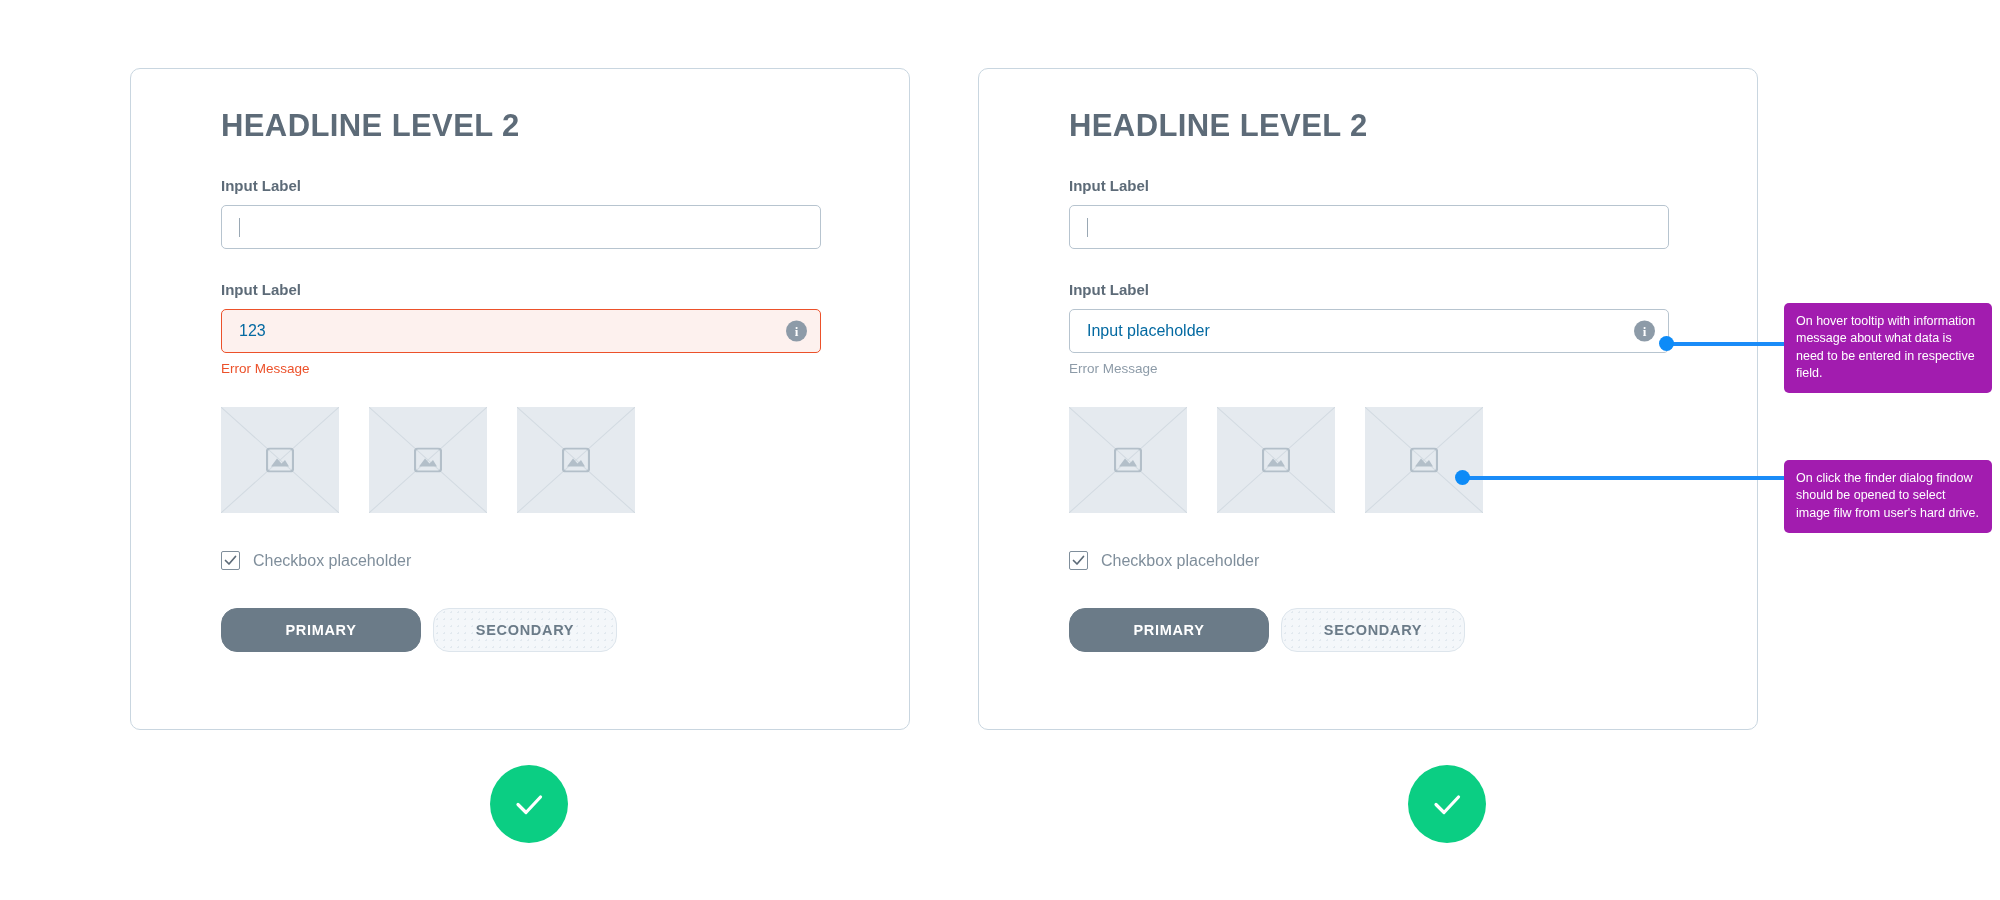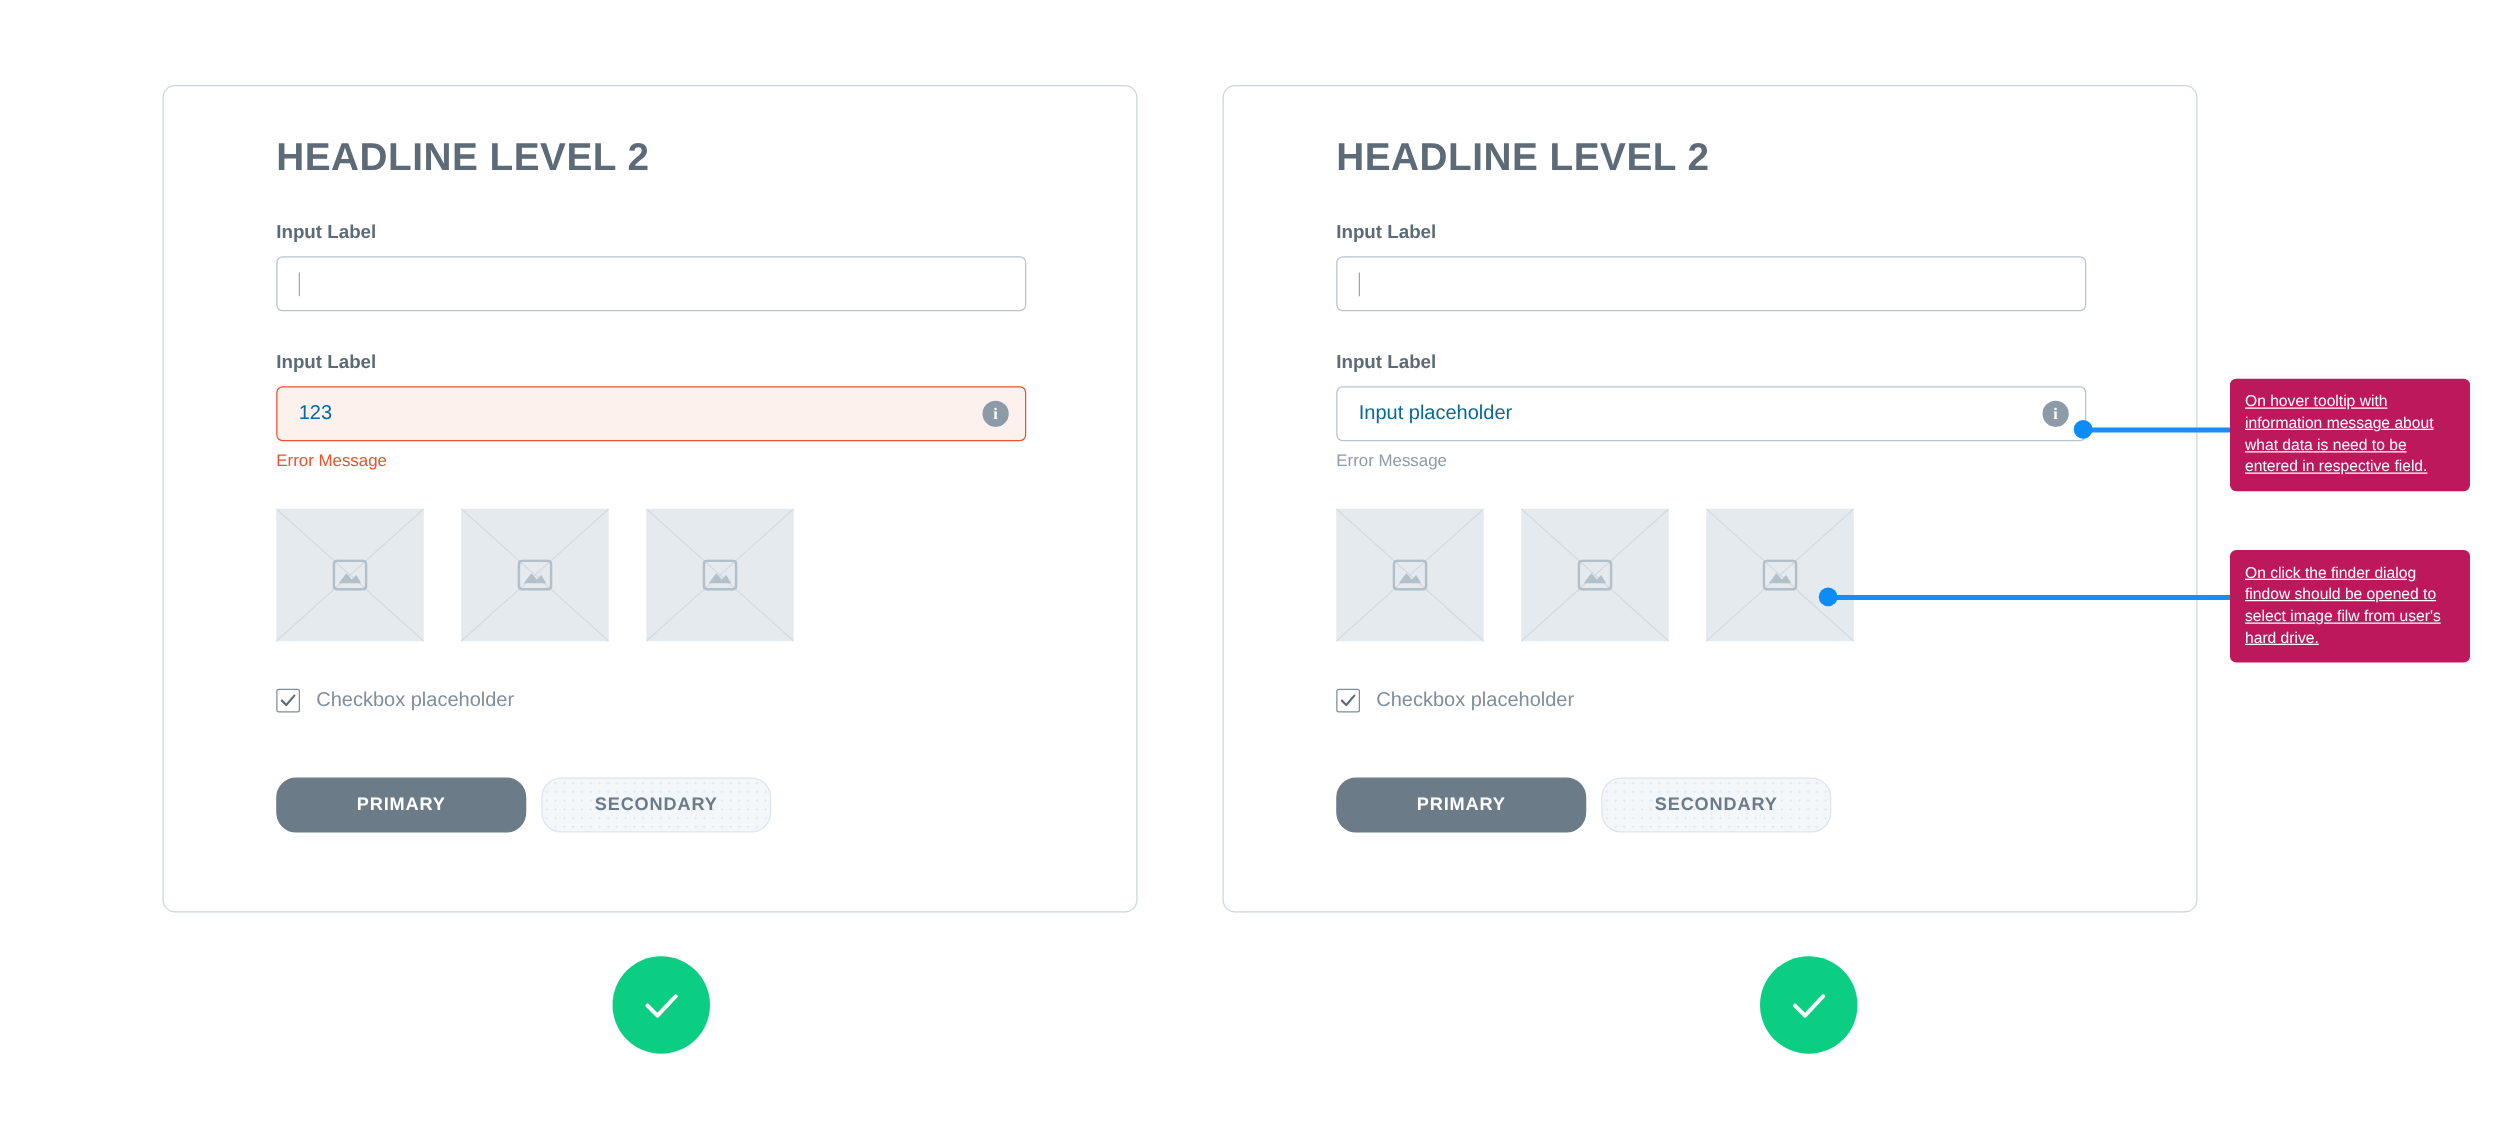--- a/index.html
+++ b/index.html
@@ -146,21 +146,21 @@
     transform: translate(-50%,-50%);
     width: 28px;
     height: 25px;
   }
 
   
   .checkbox-row {
     display: flex;
     align-items: center;
     gap: 13px;
-    margin-bottom: 52px;
+    margin-bottom: 38px;
   }
   .checkbox-box {
     width: 19px;
     height: 19px;
     border: 1.6px solid #7f8e9b;
     border-radius: 2px;
     background: #ffffff;
     position: relative;
     flex: none;
   }
@@ -222,31 +222,30 @@
     border-radius: 50%;
     background: #0d8bf7;
   }
   .anno-line {
     position: absolute;
     height: 4px;
     background: #1a8cf8;
   }
   .tooltip {
     position: absolute;
-    background: #be185d;
+    background: #a21caf;
     color: #ffffff;
     border-radius: 5px;
     padding: 10px 12px 11px 12px;
     font-size: 12.5px;
     line-height: 1.38;
-    width: 192px;
-    text-decoration: underline;
+    width: 208px;
   }
   #tooltip-1 { left: 1784px; top: 303px; }
-  #tooltip-2 { left: 1784px; top: 440px; }
+  #tooltip-2 { left: 1784px; top: 460px; }
 
   #dot-1  { left: 1659px; top: 336px; }
   #line-1 { left: 1668px; top: 341.5px; width: 118px; }
   #dot-2  { left: 1455px; top: 470px; }
   #line-2 { left: 1463px; top: 475.5px; width: 323px; }
 </style>
 </head>
 <body>
 
 <div class="stage">

